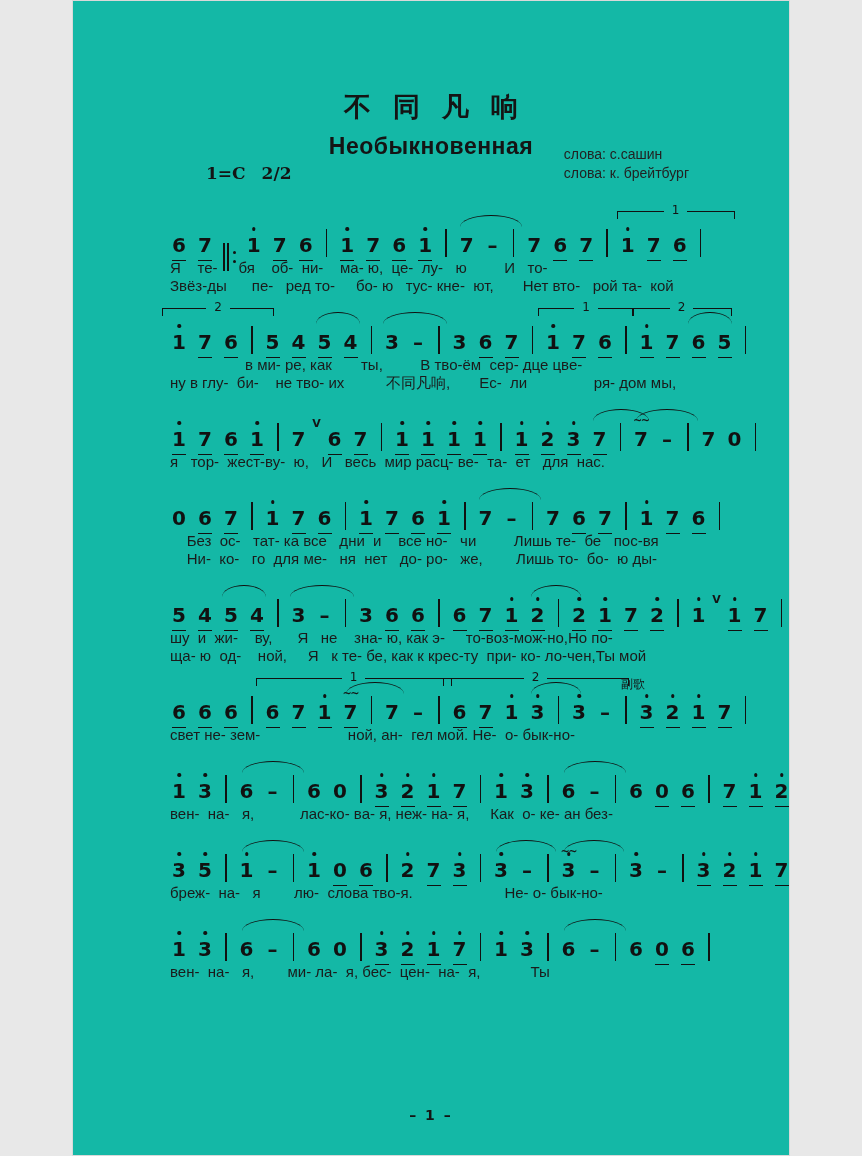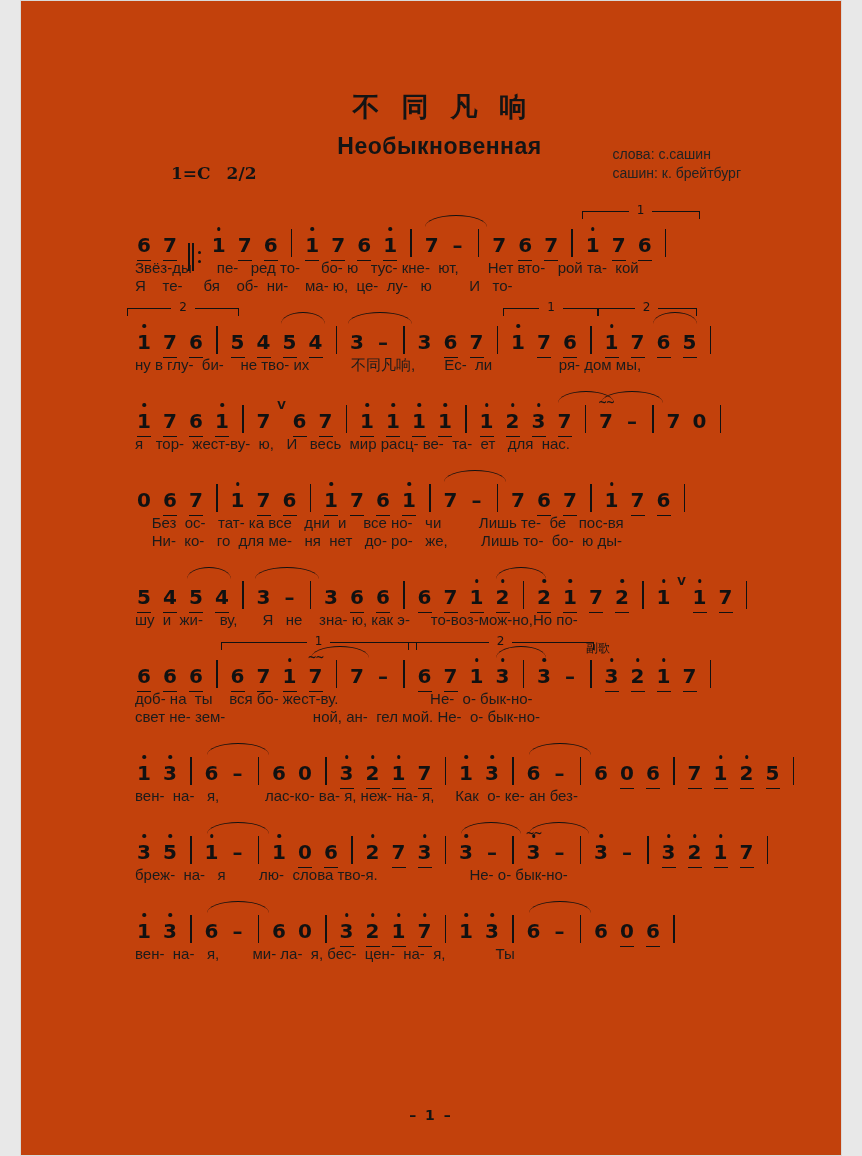--- a/index.html
+++ b/index.html
@@ -1,19 +1,19 @@
 <!DOCTYPE html>
 <html><head>
 <meta charset="utf-8">
 <style>
   html,body{margin:0;padding:0;background:#e8e8e8;}
   .page{
-    position:relative; width:822px; height:1156px; margin:0 auto;
-    background:#c2410c; border:1px solid #d9d9d9; box-sizing:border-box;
-    font-family:"DejaVu Sans",sans-serif; color:#141414; overflow:hidden;padding-left:17px;
+    position:relative; width:718px; height:1156px; margin:0 auto;
+    background:#14b8a6; border:1px solid #d9d9d9; box-sizing:border-box;
+    font-family:"DejaVu Sans",sans-serif; color:#141414; overflow:hidden;
   }
   
   .header{position:relative; height:200px;}
   .title-cn{
     position:absolute; top:88px; left:0; width:100%; text-align:center;
     font-family:"DejaVu Serif",serif; font-size:27px; font-weight:bold;
     letter-spacing:22px; text-indent:22px;
   }
   .title-ru{
     position:absolute; top:132px; left:0; width:100%; text-align:center;
@@ -79,82 +79,83 @@
 
 <div class="page">
   <div class="header">
     <div class="title-cn">不同凡响</div>
     <div class="title-ru">Необыкновенная</div>
     <div class="key-time">
       <span>1=C</span><span>2/2</span>
     </div>
     <div class="credits">
       <div>слова: с.сашин</div>
-      <div>сашин: к. брейтбург</div>
+      <div>слова: к. брейтбург</div>
     </div>
   </div>
 
   <div class="score">
       <div class="system">
         <div class="notes-row"><span class="note ul">6</span><span class="note ul">7</span><span class="rep">
             <span class=""></span>
             <i></i>
             <i></i>
             <span class="rdots">
               <b></b>
               <b></b>
             </span>
           </span><span class="note hi">1</span><span class="note ul">7</span><span class="note ul">6</span><span class="bar"></span><span class="note ul hi">1</span><span class="note ul">7</span><span class="note ul">6</span><span class="note ul hi">1</span><span class="bar"></span><span class="arc" style="width: 62px; margin-left: 6px; margin-right: -68px;"></span><span class="note">7</span><span class="dash">–</span><span class="bar"></span><span class="note">7</span><span class="note ul">6</span><span class="note ul">7</span><span class="bar"></span><span class="volta" style="width: 118px; margin-left: 2px; margin-right: -120px;">
             <span class="vl"></span>
             <span class="vnum">1</span>
             <span class="vr"></span>
           </span><span class="note hi">1</span><span class="note ul">7</span><span class="note ul">6</span><span class="bar"></span></div>
+        <div class="lyr">Я    те-     бя    об-  ни-    ма- ю,  це-  лу-   ю         И   то-</div>
         <div class="lyr">Звёз-ды      пе-   ред то-     бо- ю   тус- кне-  ют,       Нет вто-   рой та-  кой</div>
-        <div class="lyr">Я    те-     бя    об-  ни-    ма- ю,  це-  лу-   ю         И   то-</div>
       </div>
       <div class="system">
         <div class="notes-row"><span class="volta" style="width: 112px; margin-left: -4px; margin-right: -108px;">
             <span class="vl"></span>
             <span class="vnum">2</span>
             <span class="vr"></span>
           </span><span class="note hi">1</span><span class="note ul">7</span><span class="note ul">6</span><span class="bar"></span><span class="note ul">5</span><span class="note ul">4</span><span class="arc" style="width: 44px; margin-left: 4px; margin-right: -48px;"></span><span class="note ul">5</span><span class="note ul">4</span><span class="bar"></span><span class="arc" style="width: 64px; margin-left: 4px; margin-right: -68px;"></span><span class="note">3</span><span class="dash">–</span><span class="bar"></span><span class="note">3</span><span class="note ul">6</span><span class="note ul">7</span><span class="bar"></span><span class="volta" style="width: 96px; margin-left: -2px; margin-right: -94px;">
             <span class="vl"></span>
             <span class="vnum">1</span>
             <span class="vr"></span>
           </span><span class="note hi">1</span><span class="note ul">7</span><span class="note ul">6</span><span class="bar"></span><span class="volta" style="width: 100px; margin-left: -2px; margin-right: -98px;">
             <span class="vl"></span>
             <span class="vnum">2</span>
             <span class="vr"></span>
           </span><span class="note ul hi">1</span><span class="note ul">7</span><span class="arc" style="width: 44px; margin-left: 2px; margin-right: -46px;"></span><span class="note ul">6</span><span class="note ul">5</span><span class="bar"></span></div>
+        <div class="lyr">                  в ми- ре, как       ты,         В тво-ём  сер- дце цве-</div>
         <div class="lyr">ну в глу-  би-    не тво- их          不同凡响,       Ес-  ли                ря- дом мы,</div>
       </div>
       <div class="system">
         <div class="notes-row"><span class="note ul hi">1</span><span class="note ul">7</span><span class="note ul">6</span><span class="note ul hi">1</span><span class="bar"></span><span class="note">7</span><span class="breath">V</span><span class="note ul">6</span><span class="note ul">7</span><span class="bar"></span><span class="note ul hi">1</span><span class="note ul hi">1</span><span class="note ul hi">1</span><span class="note ul hi">1</span><span class="bar"></span><span class="note ul hi">1</span><span class="note ul hi">2</span><span class="note ul hi">3</span><span class="arc" style="width: 56px; margin-left: 6px; margin-right: -62px;"></span><span class="note ul">7</span><span class="bar"></span><span class="mord">~~</span><span class="arc" style="width: 62px; margin-left: 8px; margin-right: -70px;"></span><span class="note">7</span><span class="dash">–</span><span class="bar"></span><span class="note">7</span><span class="note">0</span><span class="bar"></span></div>
         <div class="lyr">я   тор-  жест-ву-  ю,   И   весь  мир расц- ве-  та-  ет   для  нас.</div>
       </div>
       <div class="system">
         <div class="notes-row"><span class="note">0</span><span class="note ul">6</span><span class="note ul">7</span><span class="bar"></span><span class="note hi">1</span><span class="note ul">7</span><span class="note ul">6</span><span class="bar"></span><span class="note ul hi">1</span><span class="note ul">7</span><span class="note ul">6</span><span class="note ul hi">1</span><span class="bar"></span><span class="arc" style="width: 62px; margin-left: 6px; margin-right: -68px;"></span><span class="note">7</span><span class="dash">–</span><span class="bar"></span><span class="note">7</span><span class="note ul">6</span><span class="note ul">7</span><span class="bar"></span><span class="note hi">1</span><span class="note ul">7</span><span class="note ul">6</span><span class="bar"></span></div>
         <div class="lyr">    Без  ос-   тат- ка все   дни  и    все но-   чи         Лишь те-  бе   пос-вя</div>
         <div class="lyr">    Ни-  ко-   го  для ме-   ня  нет   до- ро-   же,        Лишь то-  бо-  ю ды-</div>
       </div>
       <div class="system">
         <div class="notes-row"><span class="note ul">5</span><span class="note ul">4</span><span class="arc" style="width: 44px; margin-left: 4px; margin-right: -48px;"></span><span class="note ul">5</span><span class="note ul">4</span><span class="bar"></span><span class="arc" style="width: 64px; margin-left: 4px; margin-right: -68px;"></span><span class="note">3</span><span class="dash">–</span><span class="bar"></span><span class="note">3</span><span class="note ul">6</span><span class="note ul">6</span><span class="bar"></span><span class="note ul">6</span><span class="note ul">7</span><span class="note ul hi">1</span><span class="arc" style="width: 50px; margin-left: 6px; margin-right: -56px;"></span><span class="note ul hi">2</span><span class="bar"></span><span class="note ul hi">2</span><span class="note ul hi">1</span><span class="note ul">7</span><span class="note ul hi">2</span><span class="bar"></span><span class="note hi">1</span><span class="breath">V</span><span class="note ul hi">1</span><span class="note ul">7</span><span class="bar"></span></div>
         <div class="lyr">шу  и  жи-    ву,      Я   не    зна- ю, как э-     то-воз-мож-но,Но по-</div>
+        <div class="lyr">ща- ю  од-    ной,     Я   к те- бе, как к крес-ту  при- ко- ло-чен,Ты мой</div>
       </div>
       <div class="system">
         <div class="notes-row"><span class="note ul">6</span><span class="note ul">6</span><span class="note ul">6</span><span class="bar"></span><span class="volta" style="width: 196px; margin-left: -4px; margin-right: -192px;">
             <span class="vl"></span>
             <span class="vnum">1</span>
             <span class="vr"></span>
           </span><span class="note ul">6</span><span class="note ul">7</span><span class="note ul hi">1</span><span class="mord">~~</span><span class="arc" style="width: 58px; margin-left: 8px; margin-right: -66px;"></span><span class="note ul">7</span><span class="bar"></span><span class="note">7</span><span class="dash">–</span><span class="bar"></span><span class="volta" style="width: 186px; margin-left: -4px; margin-right: -182px;">
             <span class="vl"></span>
             <span class="vnum">2</span>
             <span class="vr"></span>
           </span><span class="note ul">6</span><span class="note ul">7</span><span class="note hi">1</span><span class="arc" style="width: 50px; margin-left: 6px; margin-right: -56px;"></span><span class="note hi">3</span><span class="bar"></span><span class="note hi">3</span><span class="dash">–</span><span class="lbl">副歌</span><span class="bar"></span><span class="note ul hi">3</span><span class="note ul hi">2</span><span class="note ul hi">1</span><span class="note ul">7</span><span class="bar"></span></div>
-        <div class="lyr">доб- на  ты    вся бо- жест-ву.                      Не-  о- бык-но-</div>
         <div class="lyr">свет не- зем-                     ной, ан-  гел мой. Не-  о- бык-но-</div>
       </div>
       <div class="system">
         <div class="notes-row"><span class="note hi">1</span><span class="note hi">3</span><span class="bar"></span><span class="arc" style="width: 62px; margin-left: 8px; margin-right: -70px;"></span><span class="note">6</span><span class="dash">–</span><span class="bar"></span><span class="note">6</span><span class="note">0</span><span class="bar"></span><span class="note ul hi">3</span><span class="note ul hi">2</span><span class="note ul hi">1</span><span class="note ul">7</span><span class="bar"></span><span class="note hi">1</span><span class="note hi">3</span><span class="bar"></span><span class="arc" style="width: 62px; margin-left: 8px; margin-right: -70px;"></span><span class="note">6</span><span class="dash">–</span><span class="bar"></span><span class="note">6</span><span class="note ul">0</span><span class="note ul">6</span><span class="bar"></span><span class="note ul">7</span><span class="note ul hi">1</span><span class="note ul hi">2</span><span class="note ul">5</span><span class="bar"></span></div>
         <div class="lyr">вен-  на-   я,           лас-ко- ва- я, неж- на- я,     Как  о- ке- ан без-</div>
       </div>
       <div class="system">
         <div class="notes-row"><span class="note hi">3</span><span class="note hi">5</span><span class="bar"></span><span class="arc" style="width: 62px; margin-left: 8px; margin-right: -70px;"></span><span class="note hi">1</span><span class="dash">–</span><span class="bar"></span><span class="note hi">1</span><span class="note ul">0</span><span class="note ul">6</span><span class="bar"></span><span class="note hi">2</span><span class="note ul">7</span><span class="note ul hi">3</span><span class="bar"></span><span class="arc" style="width: 60px; margin-left: 8px; margin-right: -68px;"></span><span class="note hi">3</span><span class="dash">–</span><span class="bar"></span><span class="mord">~~</span><span class="arc" style="width: 60px; margin-left: 8px; margin-right: -68px;"></span><span class="note hi">3</span><span class="dash">–</span><span class="bar"></span><span class="note hi">3</span><span class="dash">–</span><span class="bar"></span><span class="note ul hi">3</span><span class="note ul hi">2</span><span class="note ul hi">1</span><span class="note ul">7</span><span class="bar"></span></div>
         <div class="lyr">бреж-  на-   я        лю-  слова тво-я.                      Не- о- бык-но-</div>
       </div>

